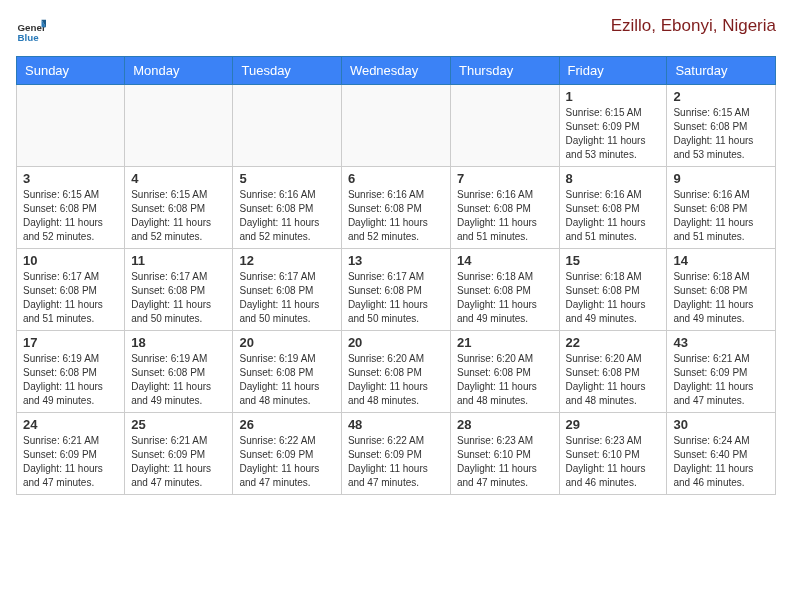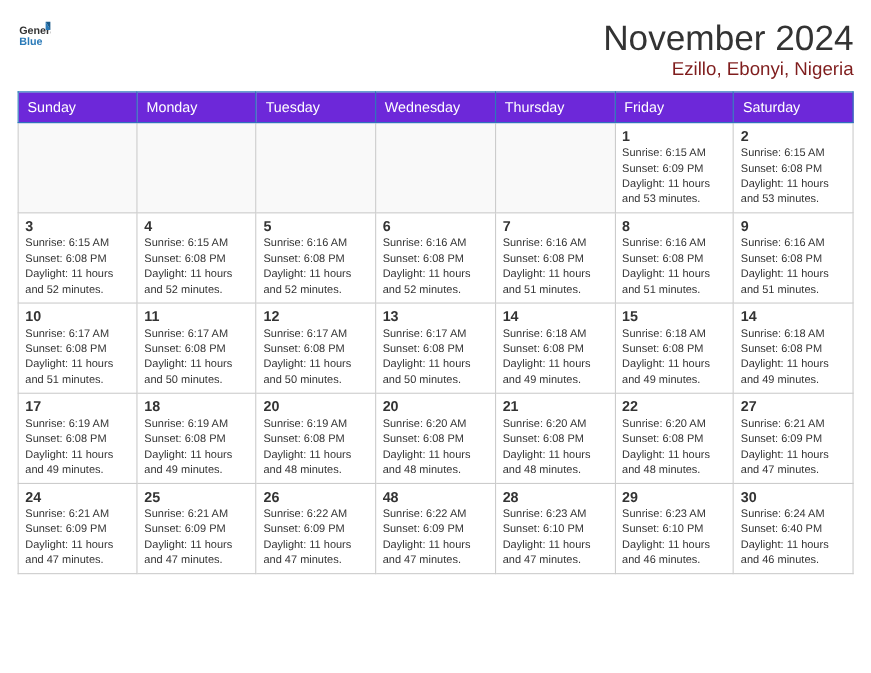--- a/index.html
+++ b/index.html
@@ -38,21 +38,21 @@
     .location-title {
       font-size: 17px;
       color: #7f1d1d;
     }
     .calendar {
       width: 100%;
       border-collapse: collapse;
       border: 1px solid #ccc;
     }
     .calendar th {
-      background-color: #6d28d9;
+      background-color: #3b82f6;
       color: white;
       padding: 6px 8px;
       text-align: left;
       font-size: 13px;
       font-weight: normal;
       border: 1px solid #2a7ab8;
     }
     .calendar td {
       border: 1px solid #ccc;
       vertical-align: top;
@@ -86,21 +86,20 @@
 <div class="header">
   <div class="logo">
     <svg class="logo-icon" viewBox="0 0 40 40">
       <text x="2" y="20" font-size="13" fill="#333" font-weight="bold">General</text>
       <text x="2" y="33" font-size="13" fill="#2a7ab8" font-weight="bold">Blue</text>
       <polygon points="34,5 40,15 34,15" fill="#2a7ab8"></polygon>
       <polygon points="34,5 40,5 40,15" fill="#1a5a8a"></polygon>
     </svg>
   </div>
   <div class="title-section">
-    <div class="month-title">November 2024</div>
     <div class="location-title">Ezillo, Ebonyi, Nigeria</div>
   </div>
 </div>
 
 <table class="calendar">
   <thead>
     <tr>
     <th>Sunday</th>
         <th>Monday</th>
         <th>Tuesday</th>
@@ -271,21 +270,21 @@
 and 48 minutes.</div>
         </td>
         <td>
           <div class="day-number">22</div>
           <div class="day-info" style="white-space: pre-line;">Sunrise: 6:20 AM
 Sunset: 6:08 PM
 Daylight: 11 hours
 and 48 minutes.</div>
         </td>
         <td>
-          <div class="day-number">27</div>
+          <div class="day-number">43</div>
           <div class="day-info" style="white-space: pre-line;">Sunrise: 6:21 AM
 Sunset: 6:09 PM
 Daylight: 11 hours
 and 47 minutes.</div>
         </td>
       </tr>
       <tr>
         <td>
           <div class="day-number">24</div>
           <div class="day-info" style="white-space: pre-line;">Sunrise: 6:21 AM

